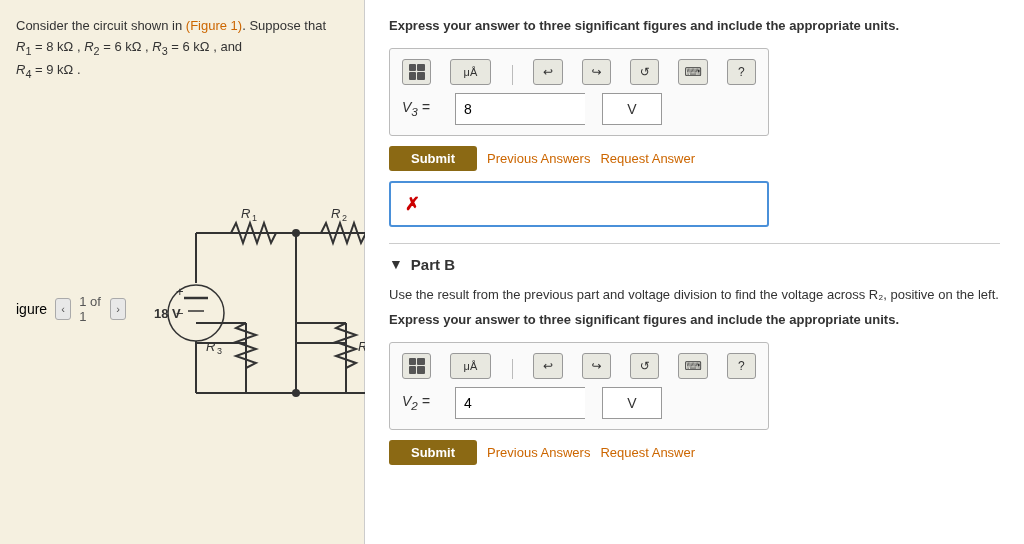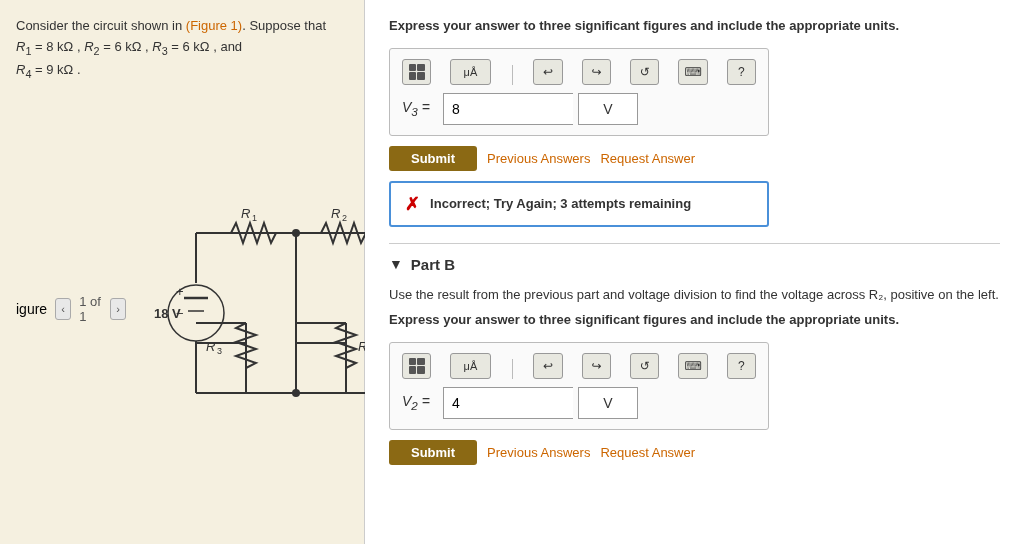--- a/index.html
+++ b/index.html
@@ -142,21 +142,21 @@
     .toolbar-separator {
       width: 1px;
       height: 20px;
       background: #bbb;
       margin: 0 2px;
     }
 
     .input-row {
       display: flex;
       align-items: center;
-      gap: 5px;
+      gap: 17px;
     }
 
     .var-label {
       font-size: 14px;
       color: #333;
       margin-right: 8px;
       white-space: nowrap;
       font-style: italic;
     }
 
@@ -392,21 +392,20 @@
   </div>
 
   <div class="action-row">
     <button class="submit-btn">Submit</button>
     <a href="#" class="prev-answers-link">Previous Answers</a>
     <a href="#" class="request-answer-link">Request Answer</a>
   </div>
 
   <div class="feedback-box">
     <span class="feedback-icon">✗</span>
-    <span class="feedback-text">Incorrect; Try Again; 3 attempts remaining</span>
   </div>
 
   <hr class="divider">
 
   <div class="part-b-section">
     <div class="part-header">
       <span class="triangle-icon">▼</span>
       <span class="part-label">Part B</span>
     </div>
 

